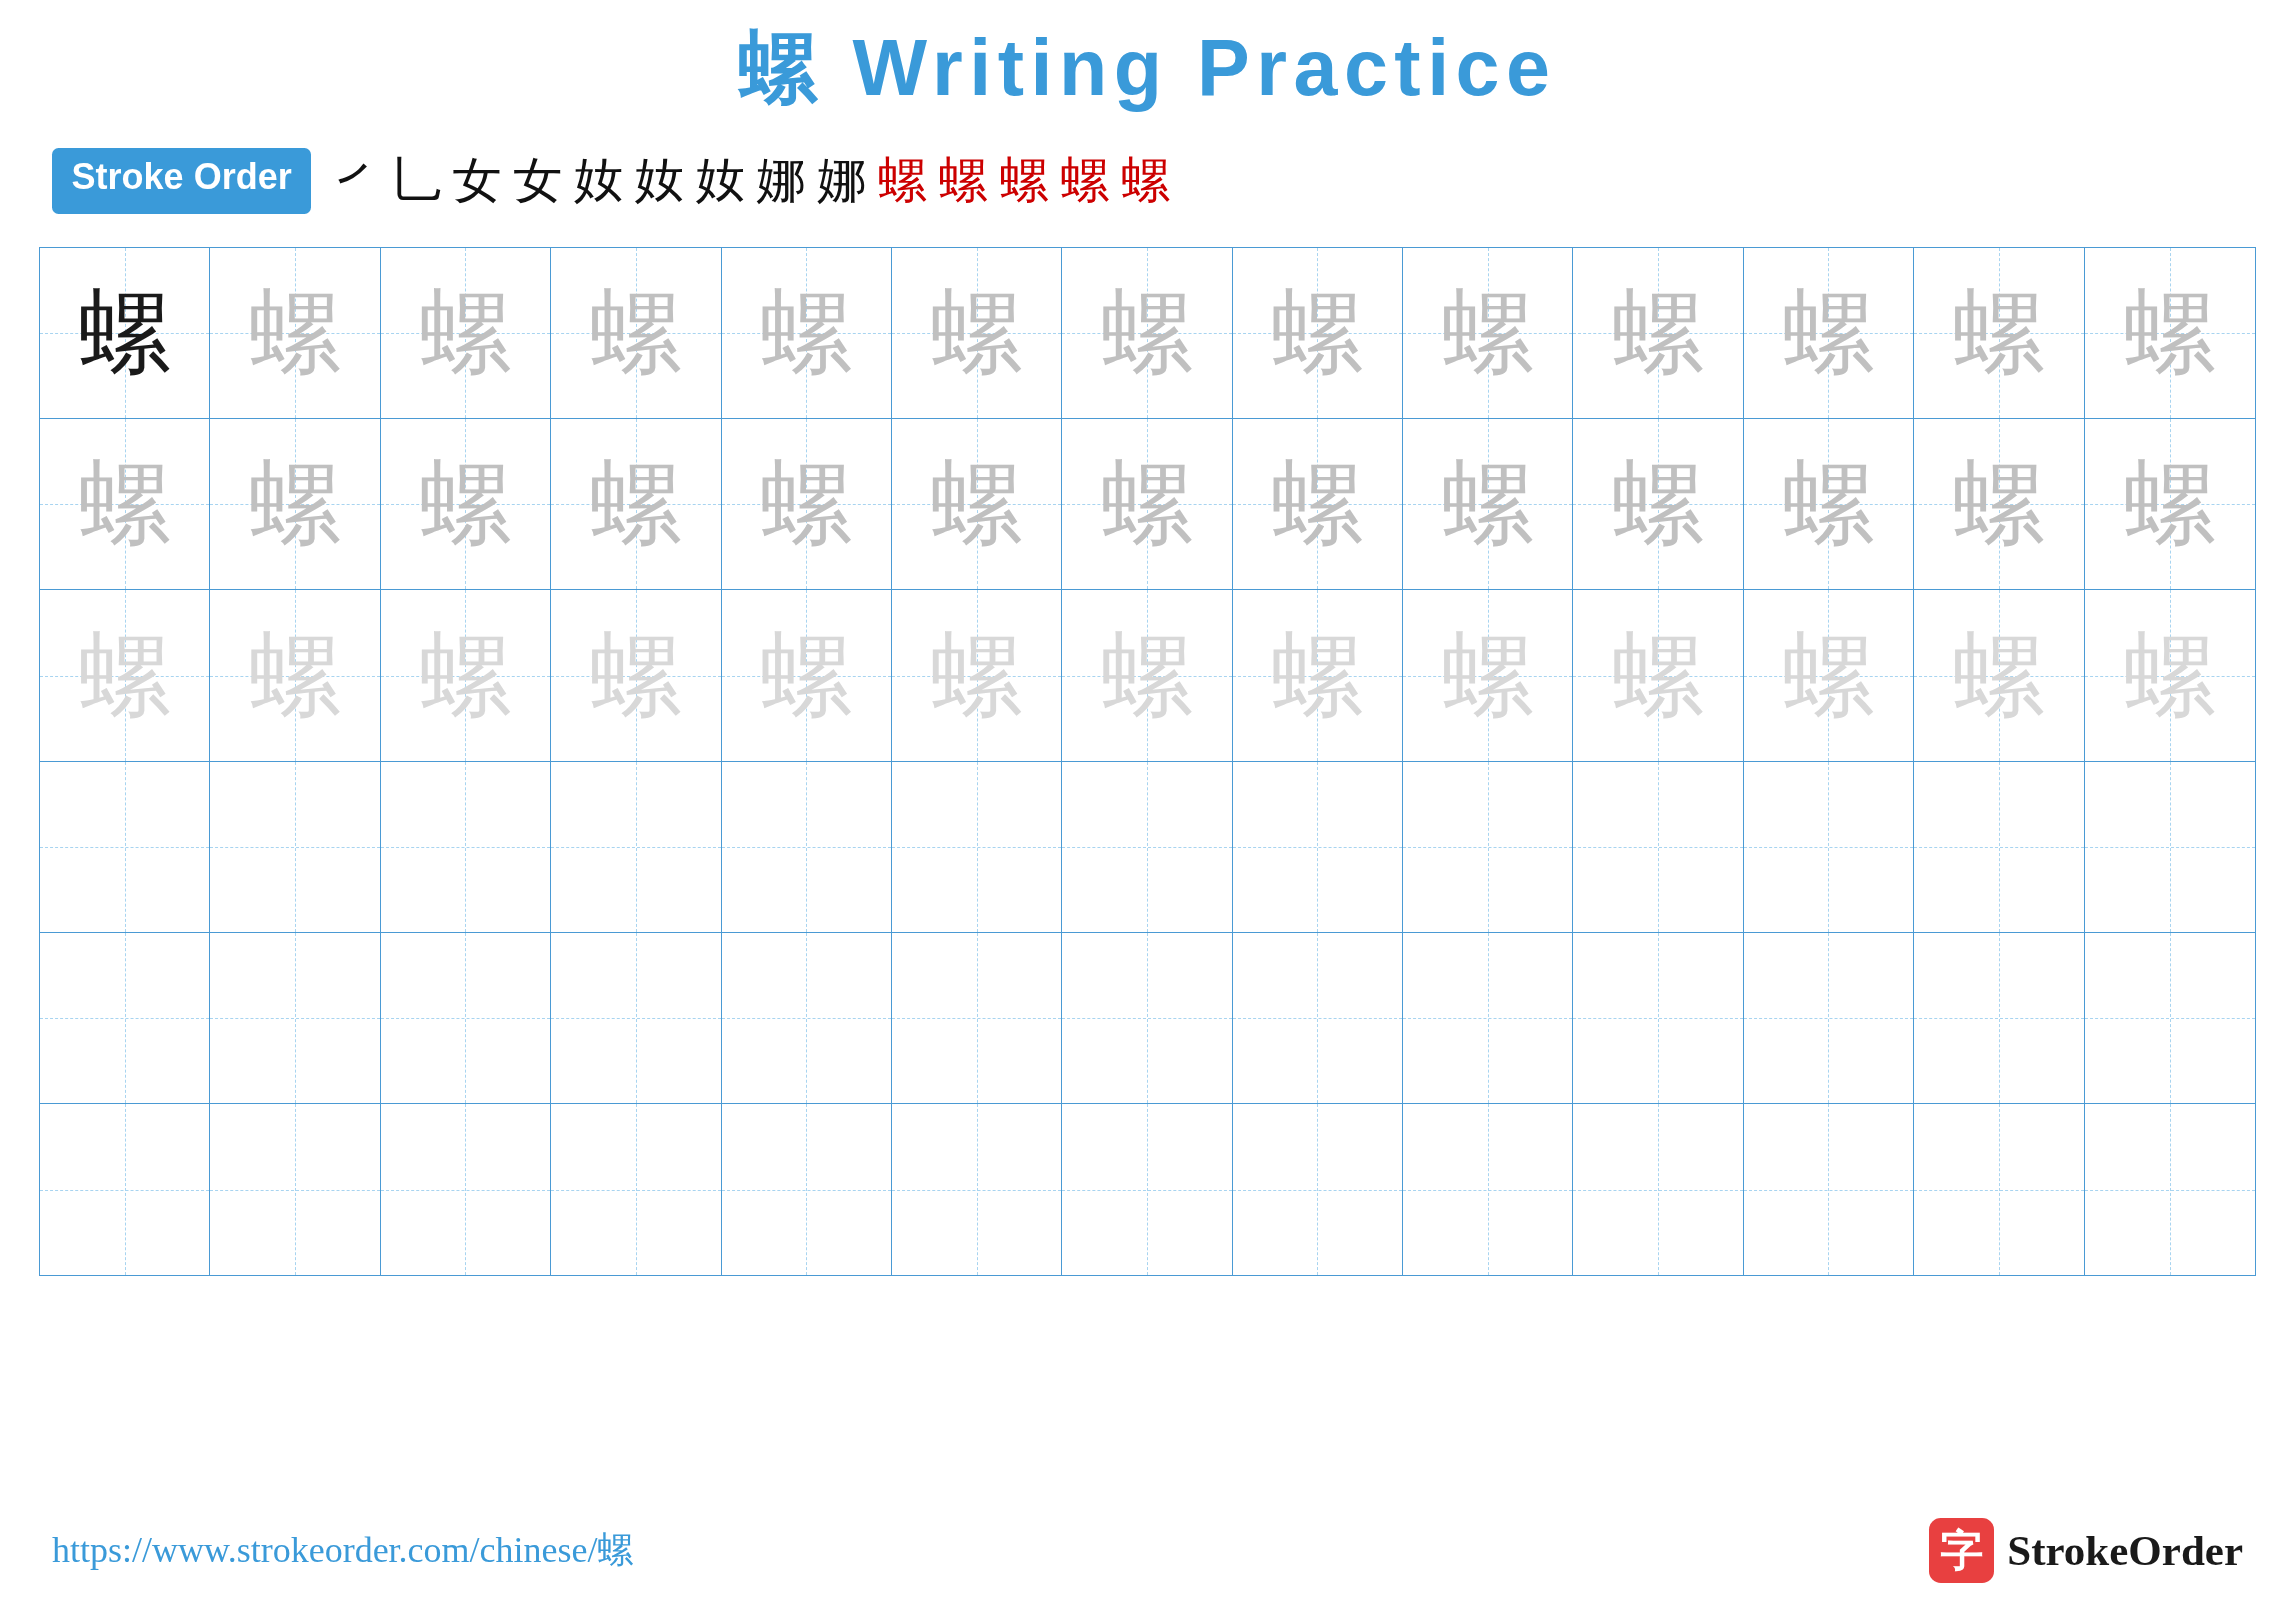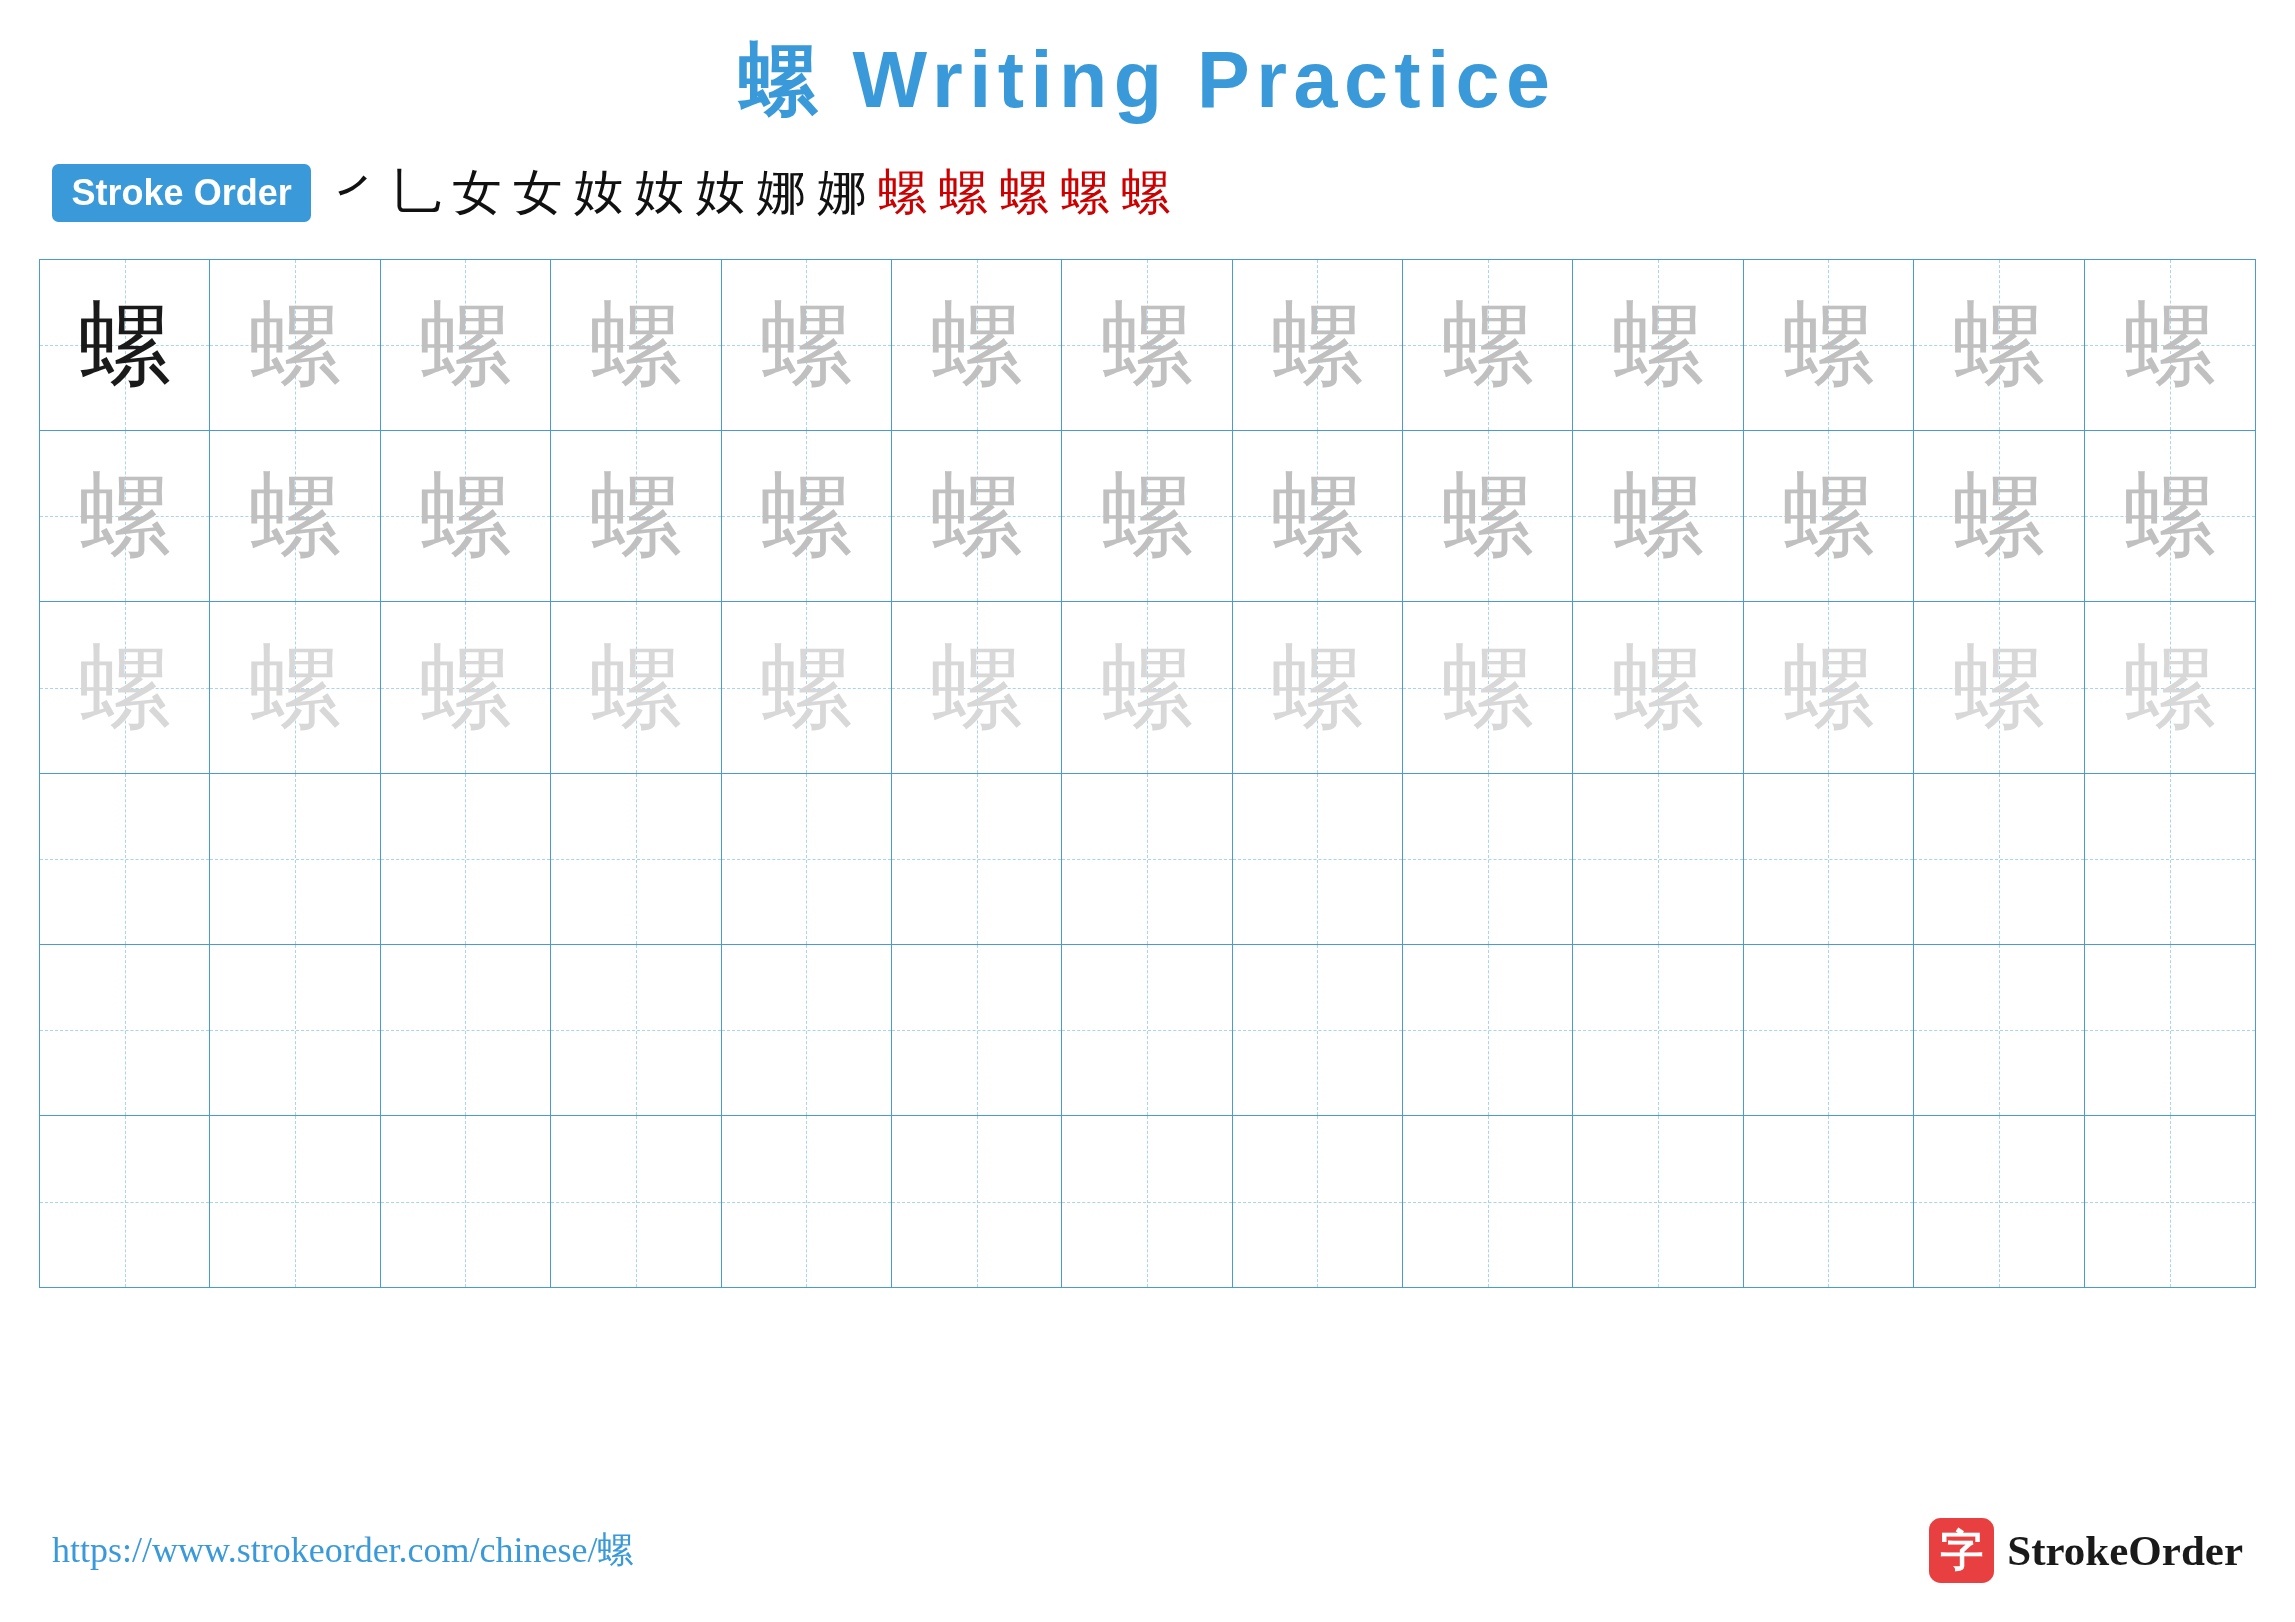--- a/index.html
+++ b/index.html
@@ -7,30 +7,29 @@
       background: #ffffff;
       font-family: Arial, sans-serif;
       width: 2295px;
       height: 1622px;
       position: relative;
       overflow: hidden;
     }
 
     .page-title {
       text-align: center;
-      padding-top: 28px;
+      padding-top: 16px;
       font-size: 79px;
       color: #3a9ad9;
       font-weight: bold;
       letter-spacing: 6.5px;
     }
 
     .stroke-order-row {
       display: flex;
-      align-items: center;
       padding: 26px 52px 13px 52px;
       gap: 19.6px;
     }
 
     .stroke-order-badge {
       background: #3a9ad9;
       color: white;
       font-size: 36px;
       font-weight: bold;
       padding: 7.9px 19.6px;

